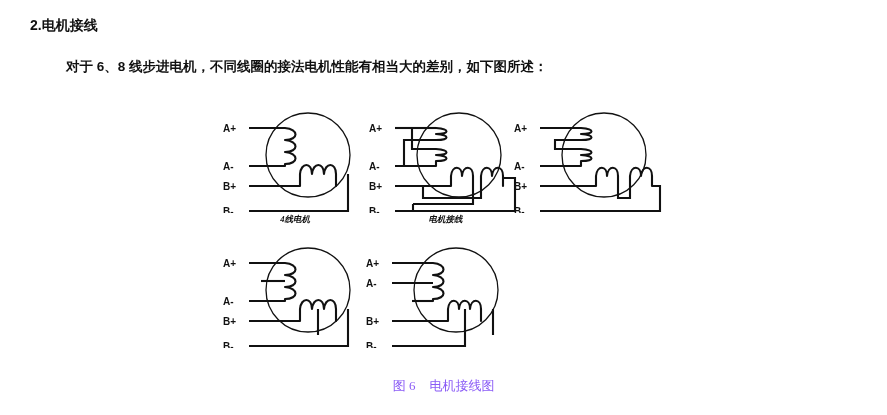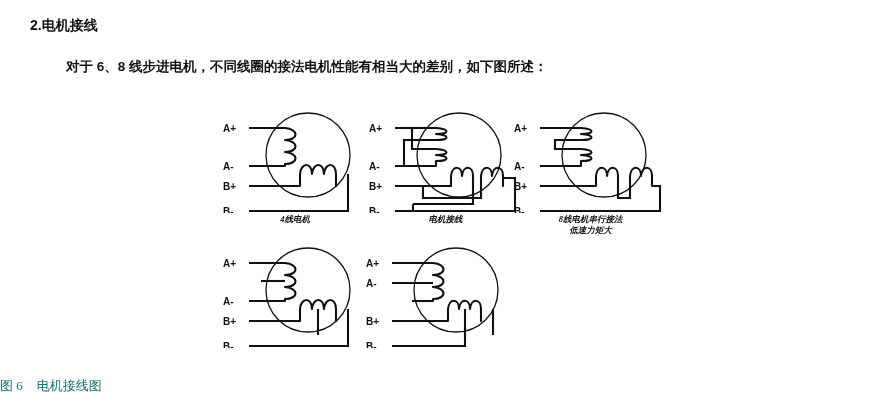--- a/index.html
+++ b/index.html
@@ -62,22 +62,23 @@
     margin-top: 1px;
     font-family: "Liberation Serif", "DejaVu Serif", serif;
     font-weight: bold;
   }
   .caption .cline { display: block; white-space: nowrap; font-style: italic; }
   .figure-caption {
     position: absolute;
     left: 0;
     top: 377px;
     width: 887px;
+    text-align: center;
     font-size: 13px;
-    color: #0f766e;
+    color: #8b5cf6;
     font-family: "Liberation Serif", "DejaVu Serif", serif;
     white-space: nowrap;
   }
   .figure-caption .gap { display: inline-block; width: 14px; }
   svg { display: block; }
   svg text {
     font-family: "Liberation Sans", "DejaVu Sans", sans-serif;
     font-size: 10px;
     font-weight: bold;
     fill: #111111;
@@ -179,24 +180,20 @@
         <path class="wire" d="M32,58 L73,58"></path>
 
         <path class="wire" d="M32,78 L88,78"></path>
         <path class="coil" d="M88,78 L88,68 C89,57 99,57 99,68 C100,57 110,57 110,68 L110,78"></path>
 
         <path class="wire" d="M110,78 L110,90 L122,90 L122,70"></path>
         <path class="coil" d="M122,70 L122,68 C123,57 133,57 133,68 C134,57 144,57 144,68 L144,78"></path>
 
         <path class="wire" d="M32,103 L152,103 L152,78 L144,78"></path>
       </svg>
-      <div class="caption">
-        <span class="cline">8线电机串行接法</span>
-        <span class="cline">低速力矩大</span>
-      </div>
     </div>
 
     <div class="diagram diag-4">
       <svg width="160" height="105" viewBox="0 0 160 105">
         <circle class="rotor" cx="93" cy="47" r="42"></circle>
 
         <text x="8" y="24">A+</text>
         <text x="8" y="62">A-</text>
         <text x="8" y="82">B+</text>
         <text x="8" y="107">B-</text>

